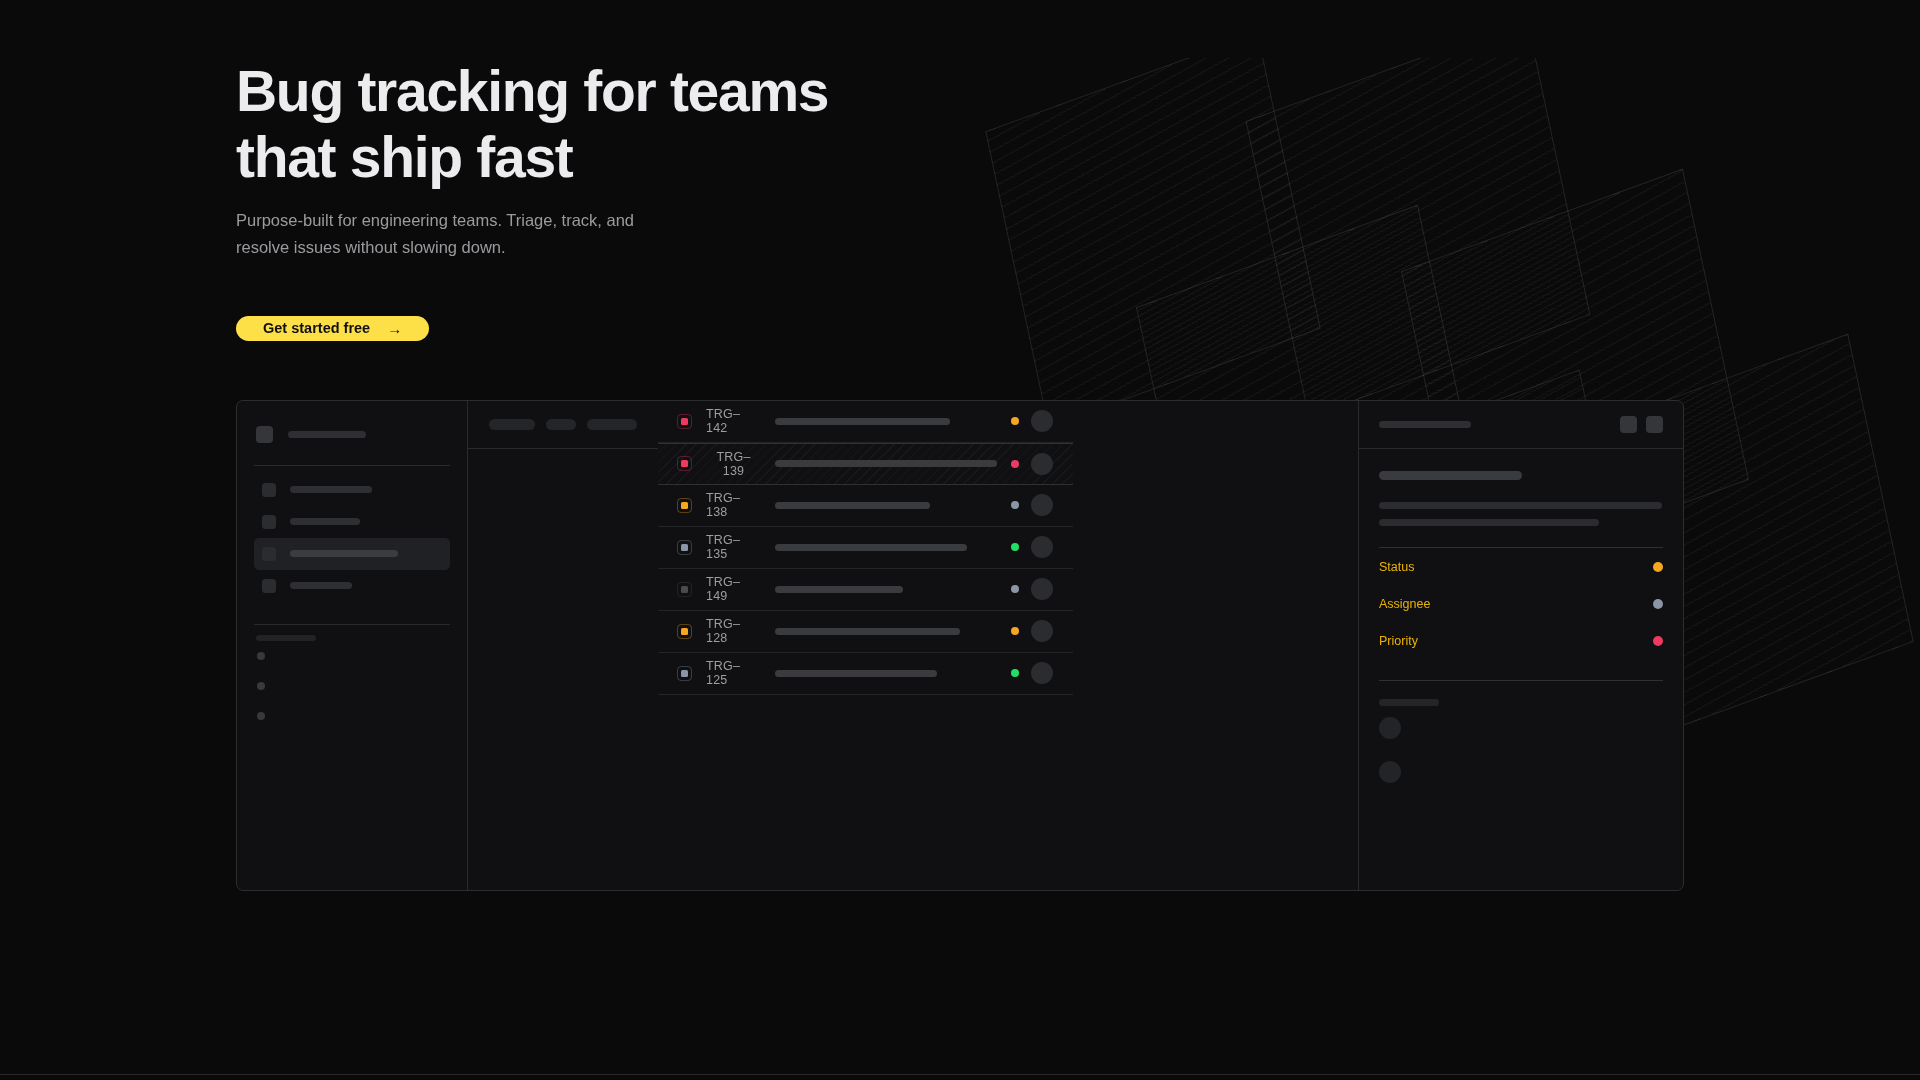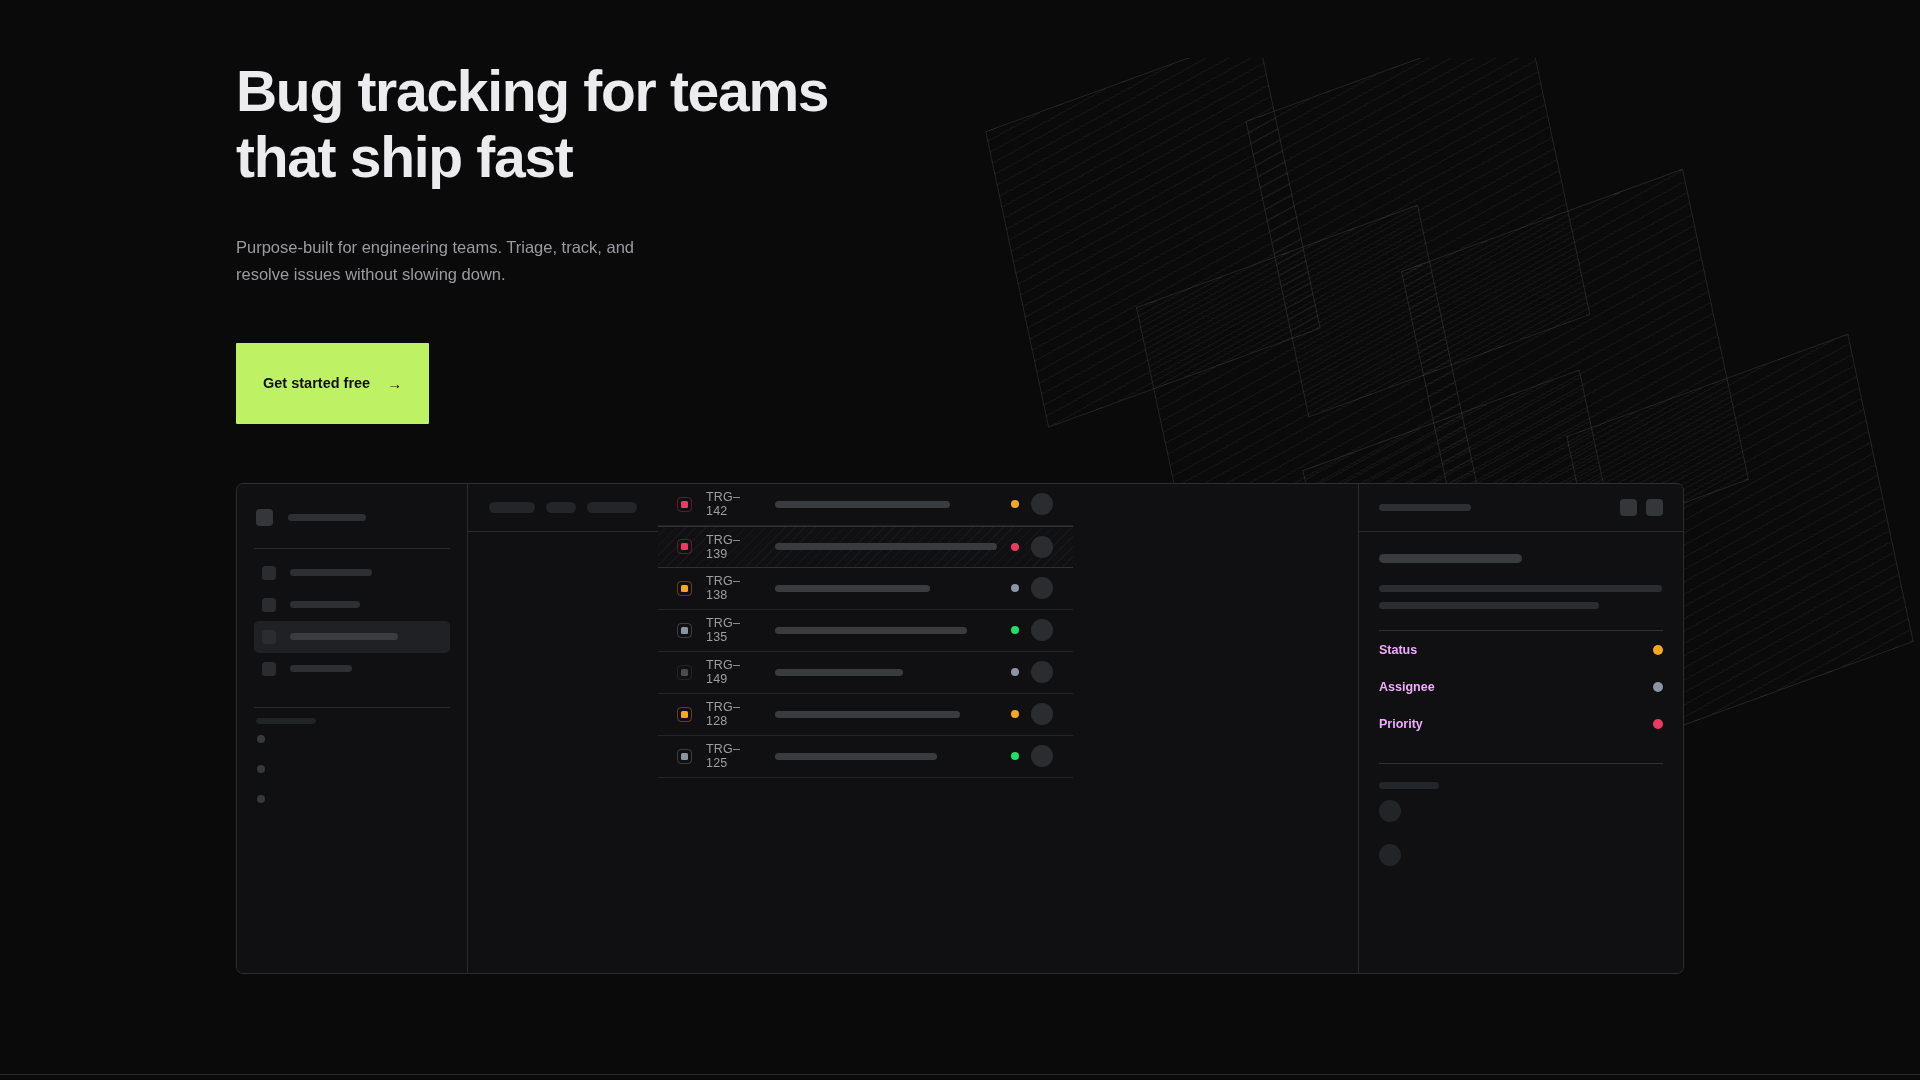--- a/index.html
+++ b/index.html
@@ -63,28 +63,28 @@
     font-family:inherit; border-radius:1px;
   }
 
   
   .hero { position:relative; z-index:4; padding:0 236px; }
   .headline {
     color:#ececee; font-size:57px; line-height:1.16; font-weight:700;
     letter-spacing:-1.3px; margin-top:58px; white-space:pre-line;
   }
   .subhead {
-    color:#9b9b9f; font-size:16.5px; line-height:1.62; margin-top:44px;
+    color:#9b9b9f; font-size:16.5px; line-height:1.62; margin-top:17px;
     white-space:pre-line;
   }
   .btn-cta {
     margin-top:55px; display:inline-flex; align-items:center; gap:17px;
-    background:#bef264; color:#101012; border:none; cursor:pointer;
+    background:#fde047; color:#101012; border:none; cursor:pointer;
     font-size:14.5px; font-weight:700; font-family:inherit;
-    padding:32px 27px; border-radius:1px;
+    padding:4px 27px; border-radius:13px;
   }
   .btn-cta .arrow { font-size:15px; font-weight:400; }
 
   
   .mock {
     position:relative; z-index:4;
     margin:59px 236px 0 236px;
     height:491px;
     border:1px solid #2d2d30;
     border-radius:7px;
@@ -130,20 +130,21 @@
     background:
       repeating-linear-gradient(
         -45deg,
         rgba(255,255,255,0.035) 0px,
         rgba(255,255,255,0.035) 1px,
         rgba(0,0,0,0) 1px,
         rgba(0,0,0,0) 7px
       );
     border-top:1px solid #303033;
     border-bottom:1px solid #303033;
+    text-align:center;
   }
   .prio {
     width:15px; height:15px; flex:0 0 15px; border-radius:4px;
     display:flex; align-items:center; justify-content:center;
     border:1px solid rgba(255,255,255,0.10);
   }
   .prio span { width:7px; height:7px; border-radius:1.5px; display:block; }
   .row-key {
     color:#9d9da2; font-size:12.5px; letter-spacing:0.2px;
     flex:0 0 auto; width:55px;
@@ -165,21 +166,21 @@
   .det-head-actions { margin-left:auto; display:flex; gap:9px; }
   .det-body { padding:22px 20px 0 20px; }
   .det-title { width:143px; height:9px; border-radius:4.5px; background:#3a3b3f; }
   .det-lines { margin-top:22px; display:flex; flex-direction:column; gap:10px; }
   .det-lines .bar { background:#2b2c2f; }
   .det-div { height:1px; background:#2f3033; margin:21px 0 0 0; }
   .meta-row {
     display:flex; align-items:center; justify-content:space-between;
     padding:12px 0 11px 0;
   }
-  .meta-label { color:#f0abfc; font-size:12.5px;font-weight:bold; }
+  .meta-label { color:#eab308; font-size:12.5px; }
   .meta-dot { width:10px; height:10px; border-radius:50%; }
   .det-foot-label { width:60px; height:7px; border-radius:3.5px; background:#242528; margin-top:18px; }
   .comment-row { display:flex; align-items:center; padding:11px 0; }
   .comment-av { width:22px; height:22px; border-radius:50%; background:#232427; }
 
   .hero-divider {
     position:absolute; left:0; right:0; top:1016px; height:1px;
     background:#2a2a2d; z-index:3;
   }
 </style>

